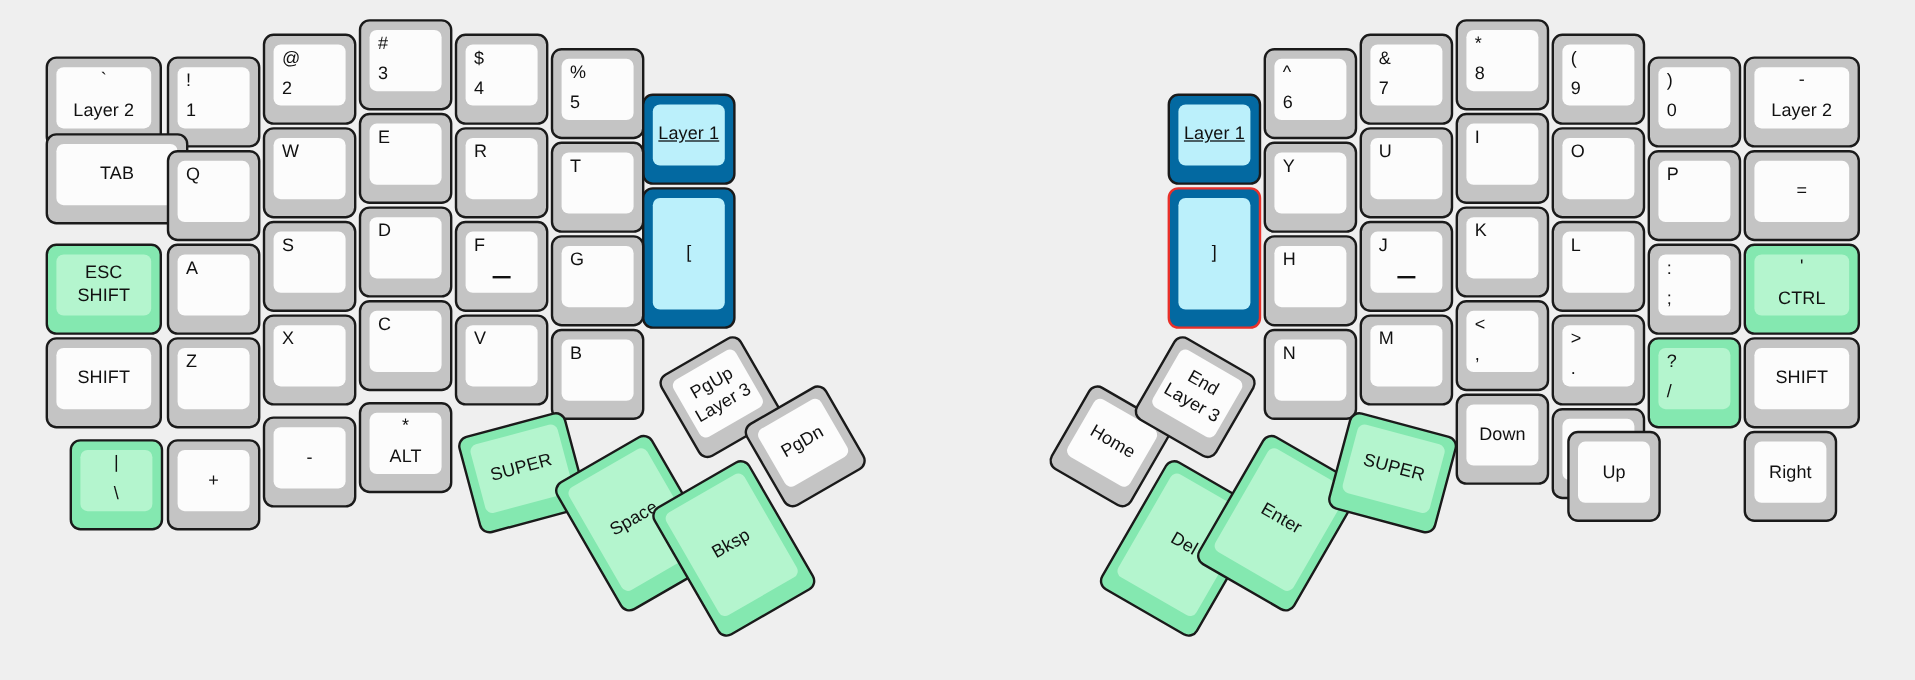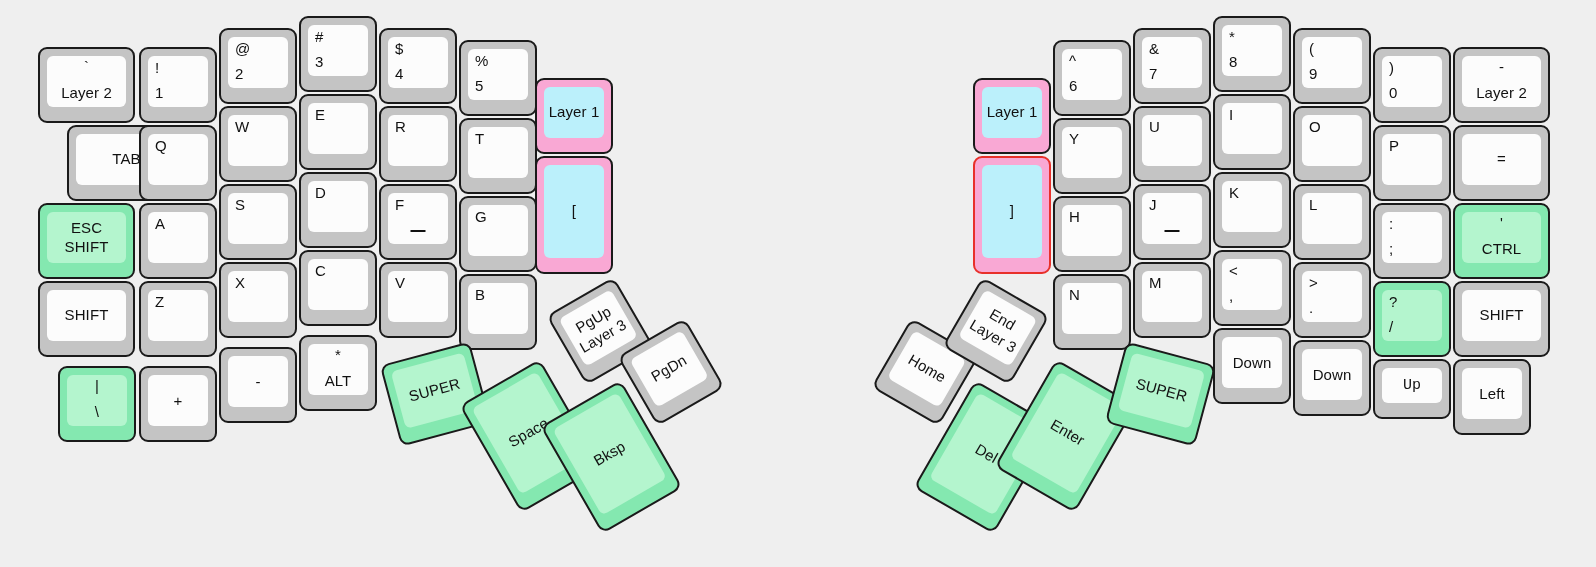--- a/index.html
+++ b/index.html
@@ -18,21 +18,21 @@
 
   
   .key {
     position: absolute;
     box-sizing: border-box;
     border-radius: 9px;
     border: 2px solid #1a1a1a;
     background: #c4c4c4;
     padding: 7px 7px 14px 7px;
   }
-  .key.blue  { background: #f9a8d4; }
+  .key.blue  { background: #0369a1; text-decoration: underline; }
   .key.green { background: #84e8b0; }
   .key.sel   { border-color: #e8302a; }
 
   
   .cap {
     position: relative;
     width: 100%;
     height: 100%;
     box-sizing: border-box;
     border-radius: 6px;
@@ -125,21 +125,21 @@
       <div class="cap tl">
         <div class="legend sub">%</div>
         <div class="legend main">5</div>
       </div>
     </div>
     <div class="key blue" style="left: 535px; top: 78px; width: 78px; height: 76px;">
       <div class="cap stack">
         <div class="legend main">Layer 1</div>
       </div>
     </div>
-    <div class="key" style="left: 38px; top: 125px; width: 119px; height: 76px; margin-left: 29px;">
+    <div class="key" style="left: 38px; top: 111px; width: 119px; height: 76px;">
       <div class="cap stack">
         <div class="legend main">TAB</div>
       </div>
     </div>
     <div class="key" style="left: 139px; top: 125px; width: 78px; height: 76px;">
       <div class="cap tl">
         <div class="legend main">Q</div>
       </div>
     </div>
     <div class="key" style="left: 219px; top: 106px; width: 78px; height: 76px;">
@@ -422,28 +422,28 @@
     <div class="key" style="left: 1213px; top: 328px; width: 78px; height: 76px;">
       <div class="cap tc">
         <div class="legend main">Down</div>
       </div>
     </div>
     <div class="key" style="left: 1293px; top: 340px; width: 78px; height: 76px;">
       <div class="cap tc">
         <div class="legend main">Down</div>
       </div>
     </div>
-    <div class="key" style="left: 1373px; top: 359px; width: 78px; height: 60px; font-family: Liberation Mono, monospace;">
+    <div class="key" style="left: 1306px; top: 359px; width: 78px; height: 76px;">
       <div class="cap tc">
         <div class="legend main">Up</div>
       </div>
     </div>
     <div class="key" style="left: 1453px; top: 359px; width: 78px; height: 76px;">
       <div class="cap tc">
-        <div class="legend main">Left</div>
+        <div class="legend main">Right</div>
       </div>
     </div>
     <div class="key" style="left: 886px; top: 332px; width: 78px; height: 80px; transform: rotate(30deg);">
       <div class="cap stack">
         <div class="legend main">Home</div>
       </div>
     </div>
     <div class="key" style="left: 957px; top: 291px; width: 78px; height: 80px; transform: rotate(30deg);">
       <div class="cap stack">
         <div class="legend main">End

